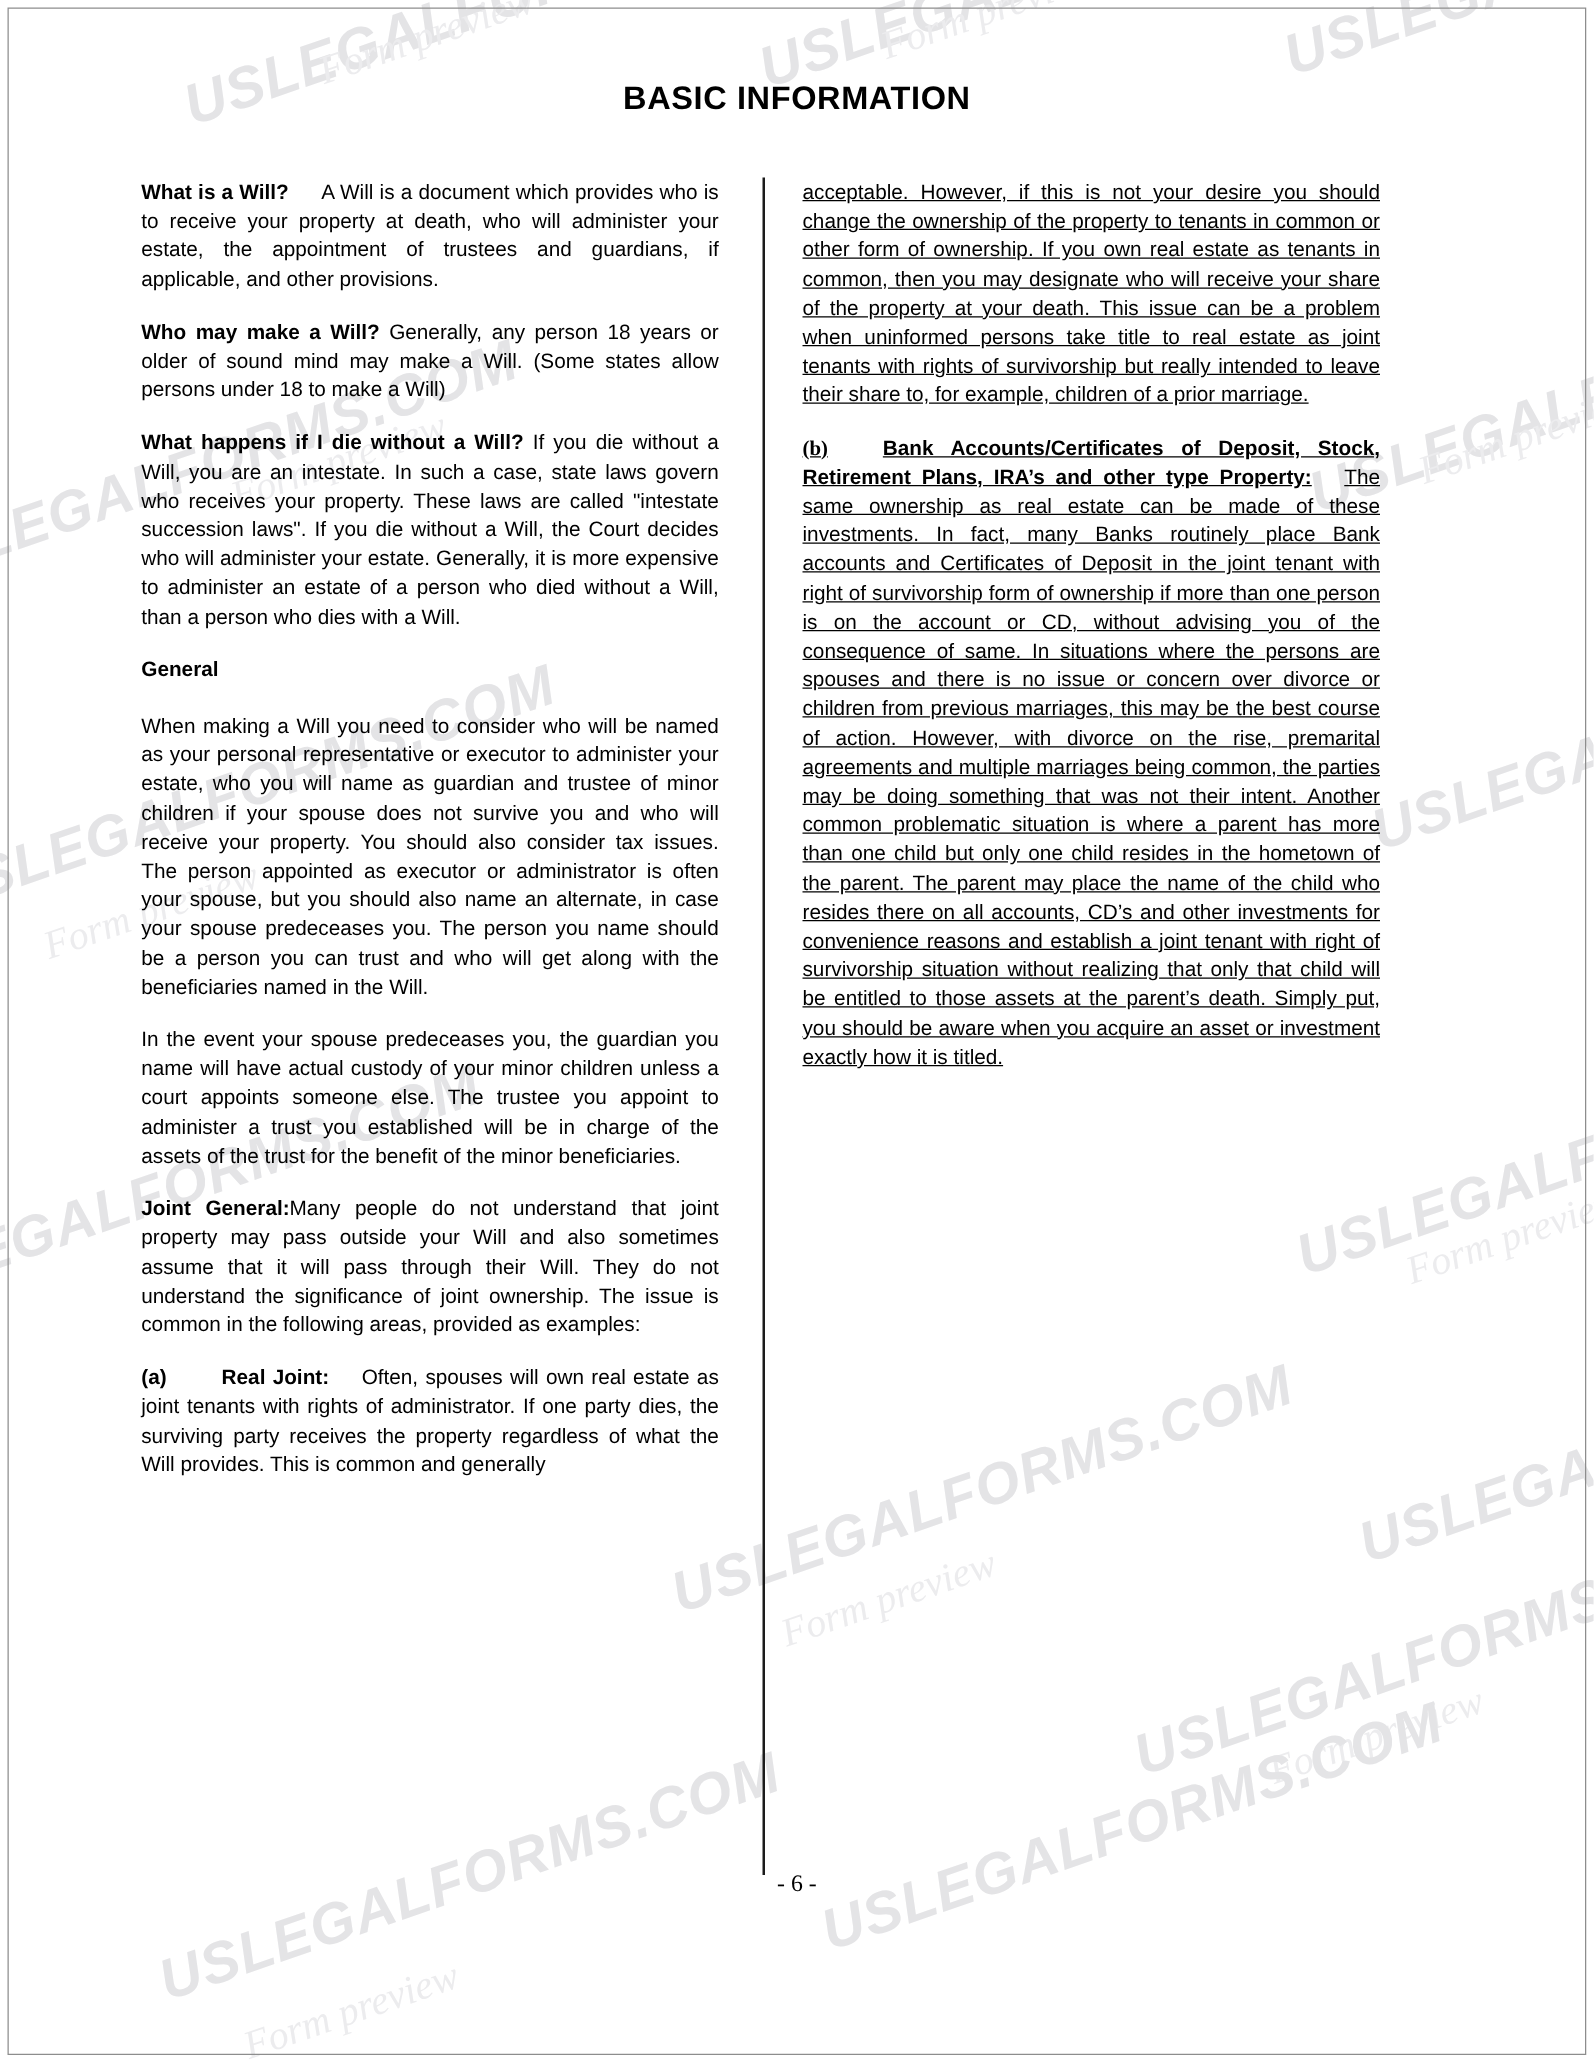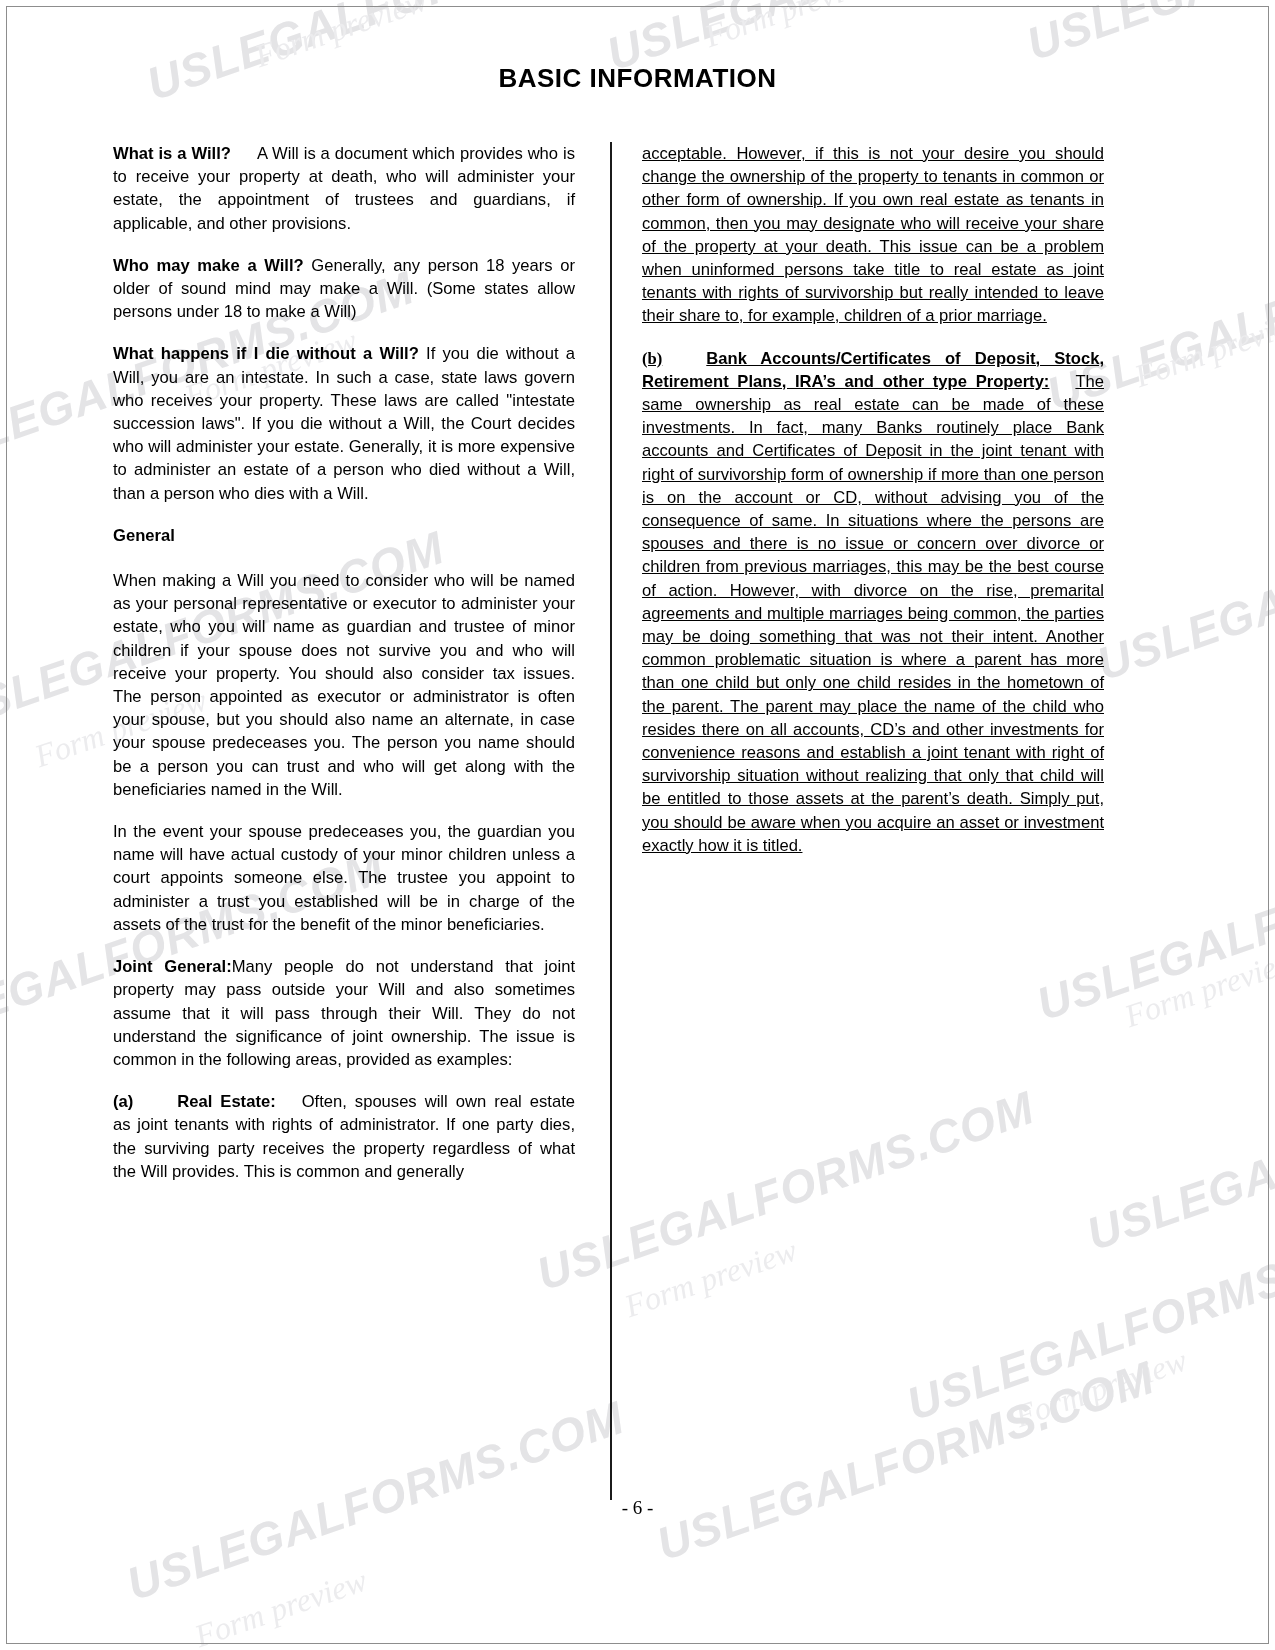--- a/index.html
+++ b/index.html
@@ -200,21 +200,21 @@
 
         <h3 class="subhead">General</h3>
 
         <p class="para">When making a Will you need to consider who will be named as your personal representative or executor to administer your estate, who you will name as guardian and trustee of minor children if your spouse does not survive you and who will receive your property.  You should also consider tax issues.  The person appointed as executor or administrator is often your spouse, but you should also name an alternate, in case your spouse predeceases you. The person you name should be a person you can trust and who will get along with the beneficiaries named in the Will.</p>
 
         <p class="para">In the event your spouse predeceases you, the guardian you name will have actual custody of your minor children unless a court appoints someone else.  The trustee you appoint to administer a trust you established will be in charge of the assets of the trust for the benefit of the minor beneficiaries.</p>
 
 
         <p class="para"><span class="lead">Joint General:</span><span>Many people do not understand that joint property may pass outside your Will and also sometimes assume that it will pass through their Will.  They do not understand the significance of joint ownership.   The issue is common in the following areas, provided as examples:</span></p>
 
-        <p class="para"><span class="lead">(a)</span><span class="tabgap"></span><span class="lead">Real Estate:</span><span class="tabgap-sm"></span><span>Often, spouses will own real estate as joint tenants with rights of administrator.  If one party dies, the surviving party receives the property regardless of what the Will provides.    This  is  common  and  generally</span></p>
+        <p class="para"><span class="lead">(a)</span><span class="tabgap"></span><span class="lead">Real Joint:</span><span class="tabgap-sm"></span><span>Often, spouses will own real estate as joint tenants with rights of administrator.  If one party dies, the surviving party receives the property regardless of what the Will provides.    This  is  common  and  generally</span></p>
 
       </div>
 
       <div class="col col-right">
 
         <p class="para">acceptable.  However, if this is not your desire you should change the ownership of the property to tenants in common or other form of ownership.  If you own real estate as tenants in common, then you may designate who will receive your share of the property at your death.   This issue can be a problem when uninformed persons take title to real estate as joint tenants with rights of survivorship but really intended to leave their share to, for example, children of a prior marriage.</p>
 
         <p class="para"><span class="lead-serif">(b)</span><span class="tabgap"></span><span class="lead">Bank Accounts/Certificates of Deposit, Stock, Retirement Plans, IRA’s and other type Property:</span><span class="tabgap-sm"></span><span>The same ownership as real estate can be made of these investments.  In fact, many Banks routinely place Bank accounts and Certificates of Deposit in the joint tenant with right of survivorship form of ownership if more than one person is on the account or CD, without advising you of the consequence of same.   In situations where the persons are spouses and there is no issue or concern over divorce or children from previous marriages, this may be the best course of action.    However, with divorce on the rise, premarital agreements and multiple marriages being common, the parties may be doing something that was not their intent.    Another common problematic situation is where a parent has more than one child but only one child resides in the hometown of the parent.  The parent may place the name of the child who resides there on all accounts, CD’s and other investments for convenience reasons and establish a joint tenant with right of survivorship situation without realizing that only that child will be entitled to those assets at the parent’s death.  Simply put, you should be aware when you acquire an asset or investment exactly how it is titled.</span></p>
 
       </div>

